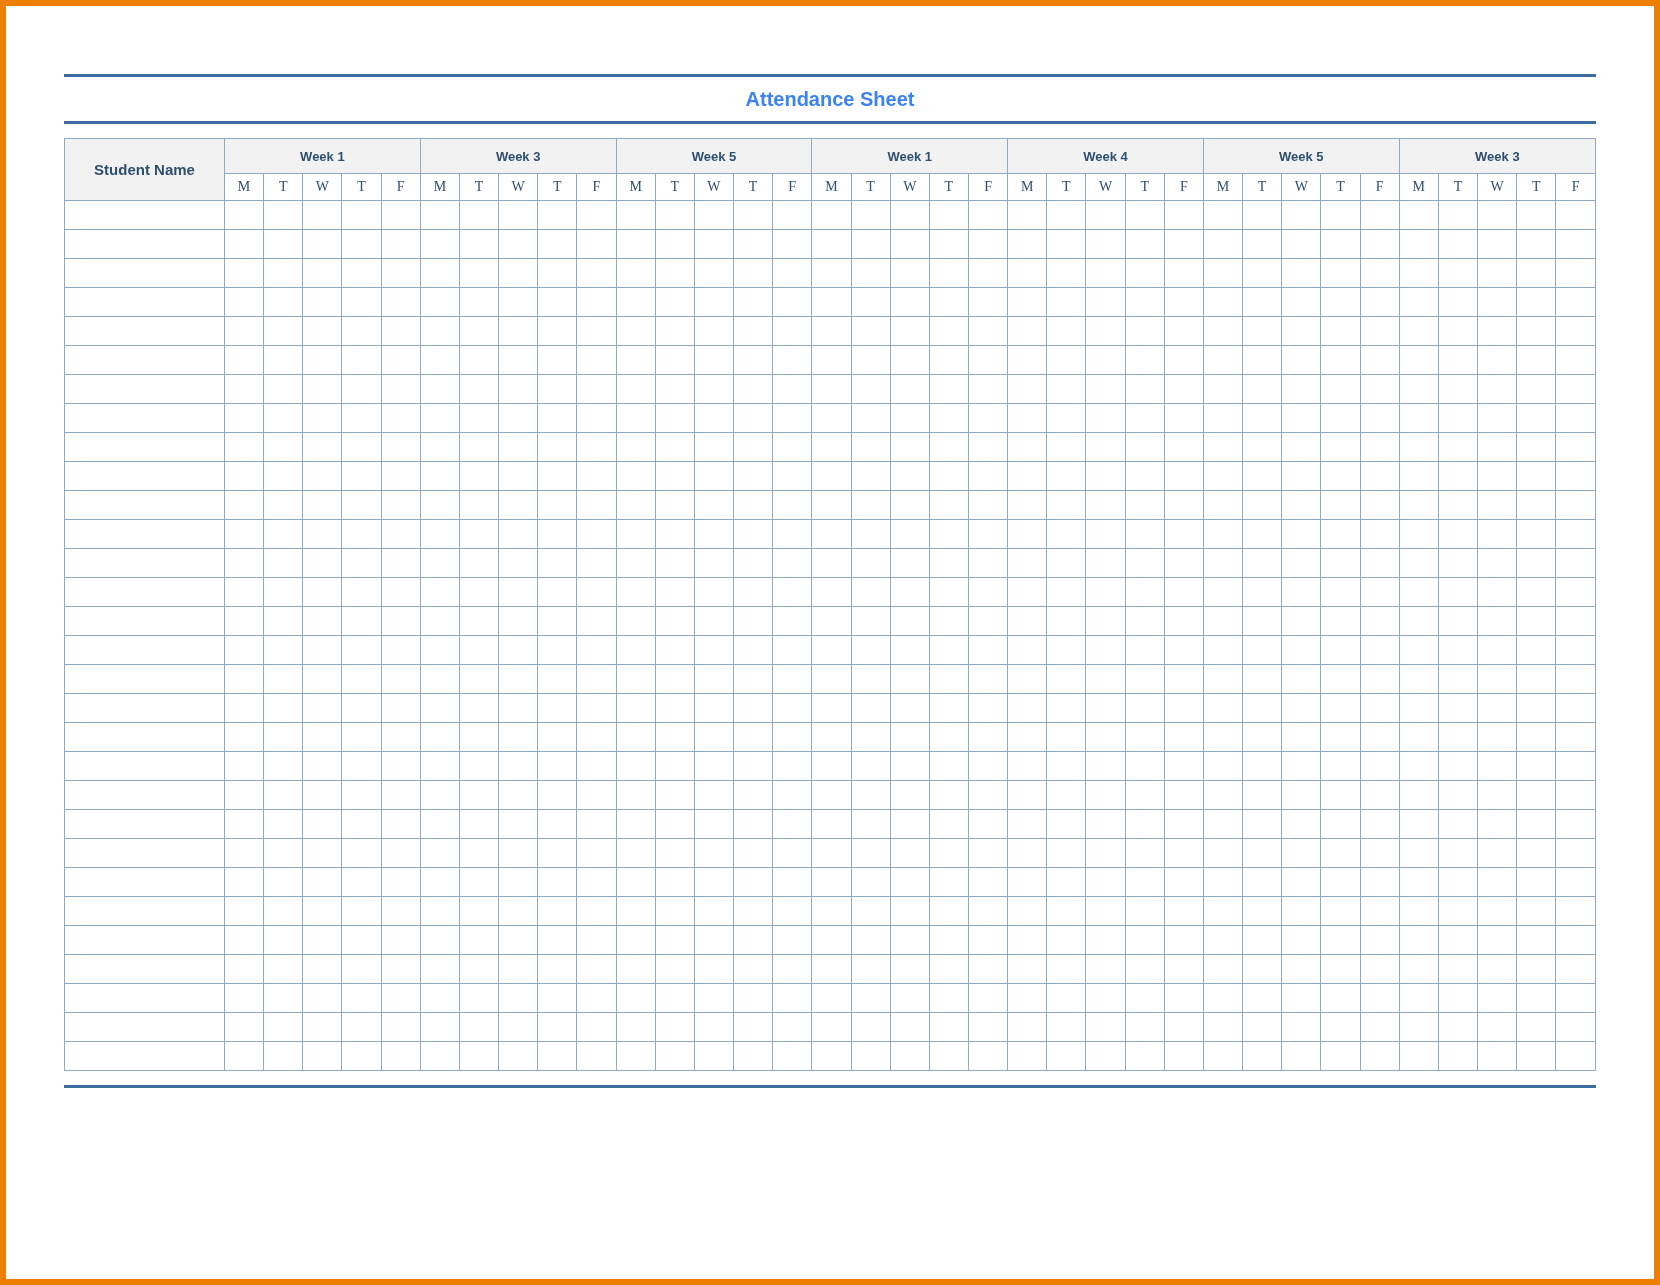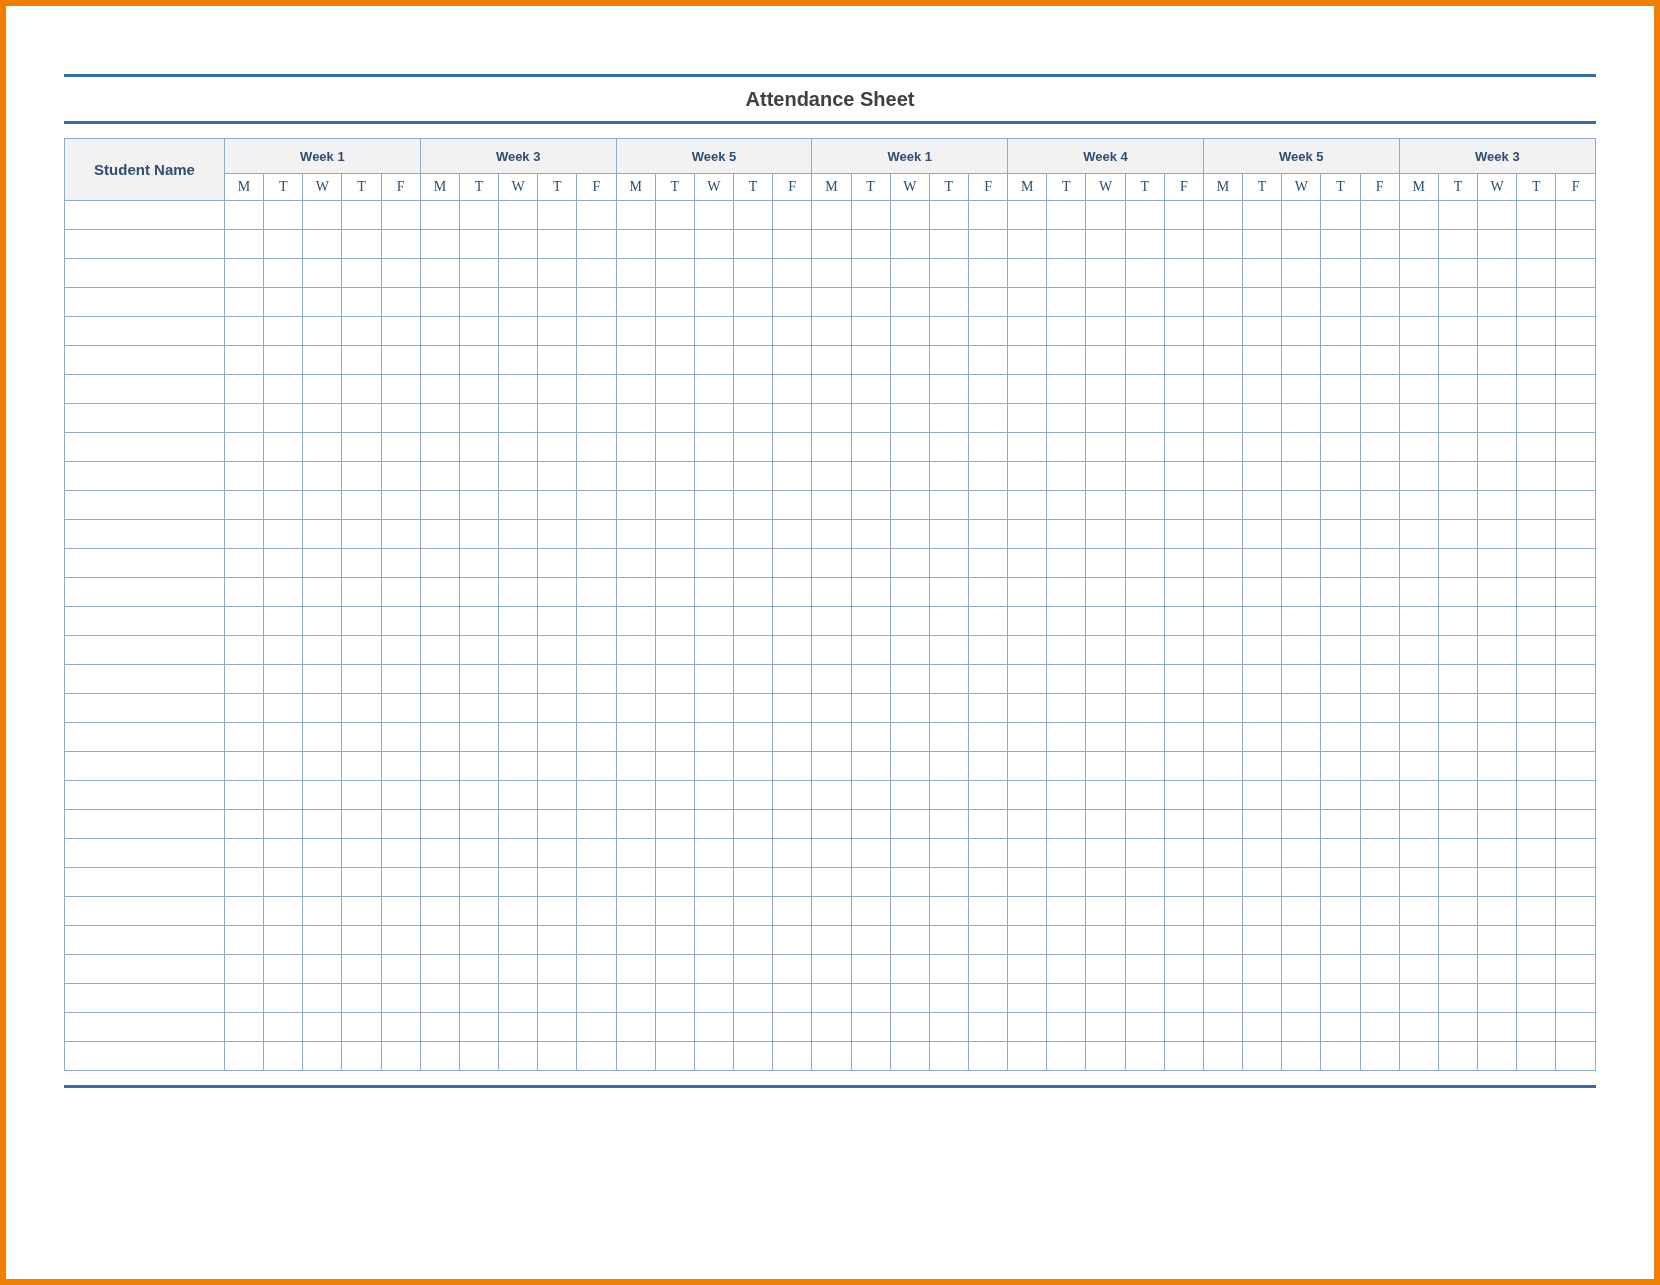--- a/index.html
+++ b/index.html
@@ -23,21 +23,21 @@
   }
   .title-bar {
     border-top: 3px solid #3C6DA1;
     border-bottom: 3px solid #3C6DA1;
     height: 44px;
     display: flex;
     align-items: center;
     justify-content: center;
   }
   .title {
-    color: #404040;
+    color: #3b82f6;
     font-weight: bold;
     font-size: 20px;
   }
   .table-wrap {
     margin-top: 14px;
     border-radius: 28px;
   }
   table.att {
     border-collapse: collapse;
     width: 100%;

